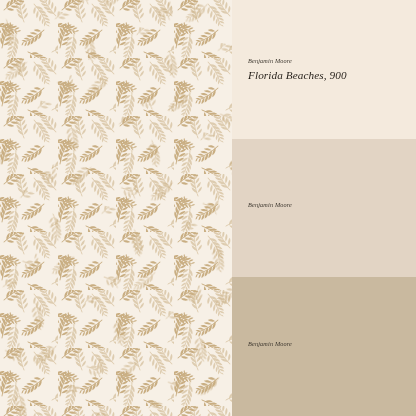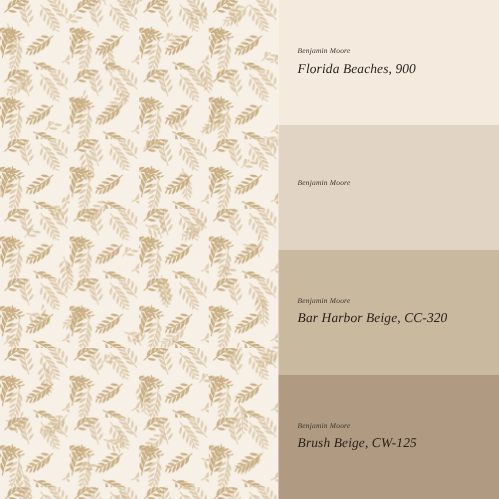--- a/index.html
+++ b/index.html
@@ -139,25 +139,18 @@
 
     <div class="swatch" style="background: rgb(226, 212, 196);">
       <div class="swatch-caption">
         <p class="brand">Benjamin Moore</p>
       </div>
     </div>
 
     <div class="swatch" style="background: rgb(201, 185, 159);">
       <div class="swatch-caption">
         <p class="brand">Benjamin Moore</p>
-        <p class="color-name">Bar Harbor Beige, CC-320</p>
       </div>
     </div>
 
-    <div class="swatch" style="background: rgb(176, 155, 130);">
-      <div class="swatch-caption">
-        <p class="brand">Benjamin Moore</p>
-        <p class="color-name">Brush Beige, CW-125</p>
-      </div>
-    </div>
 
   </div>
 </div>
 
 </body></html>

